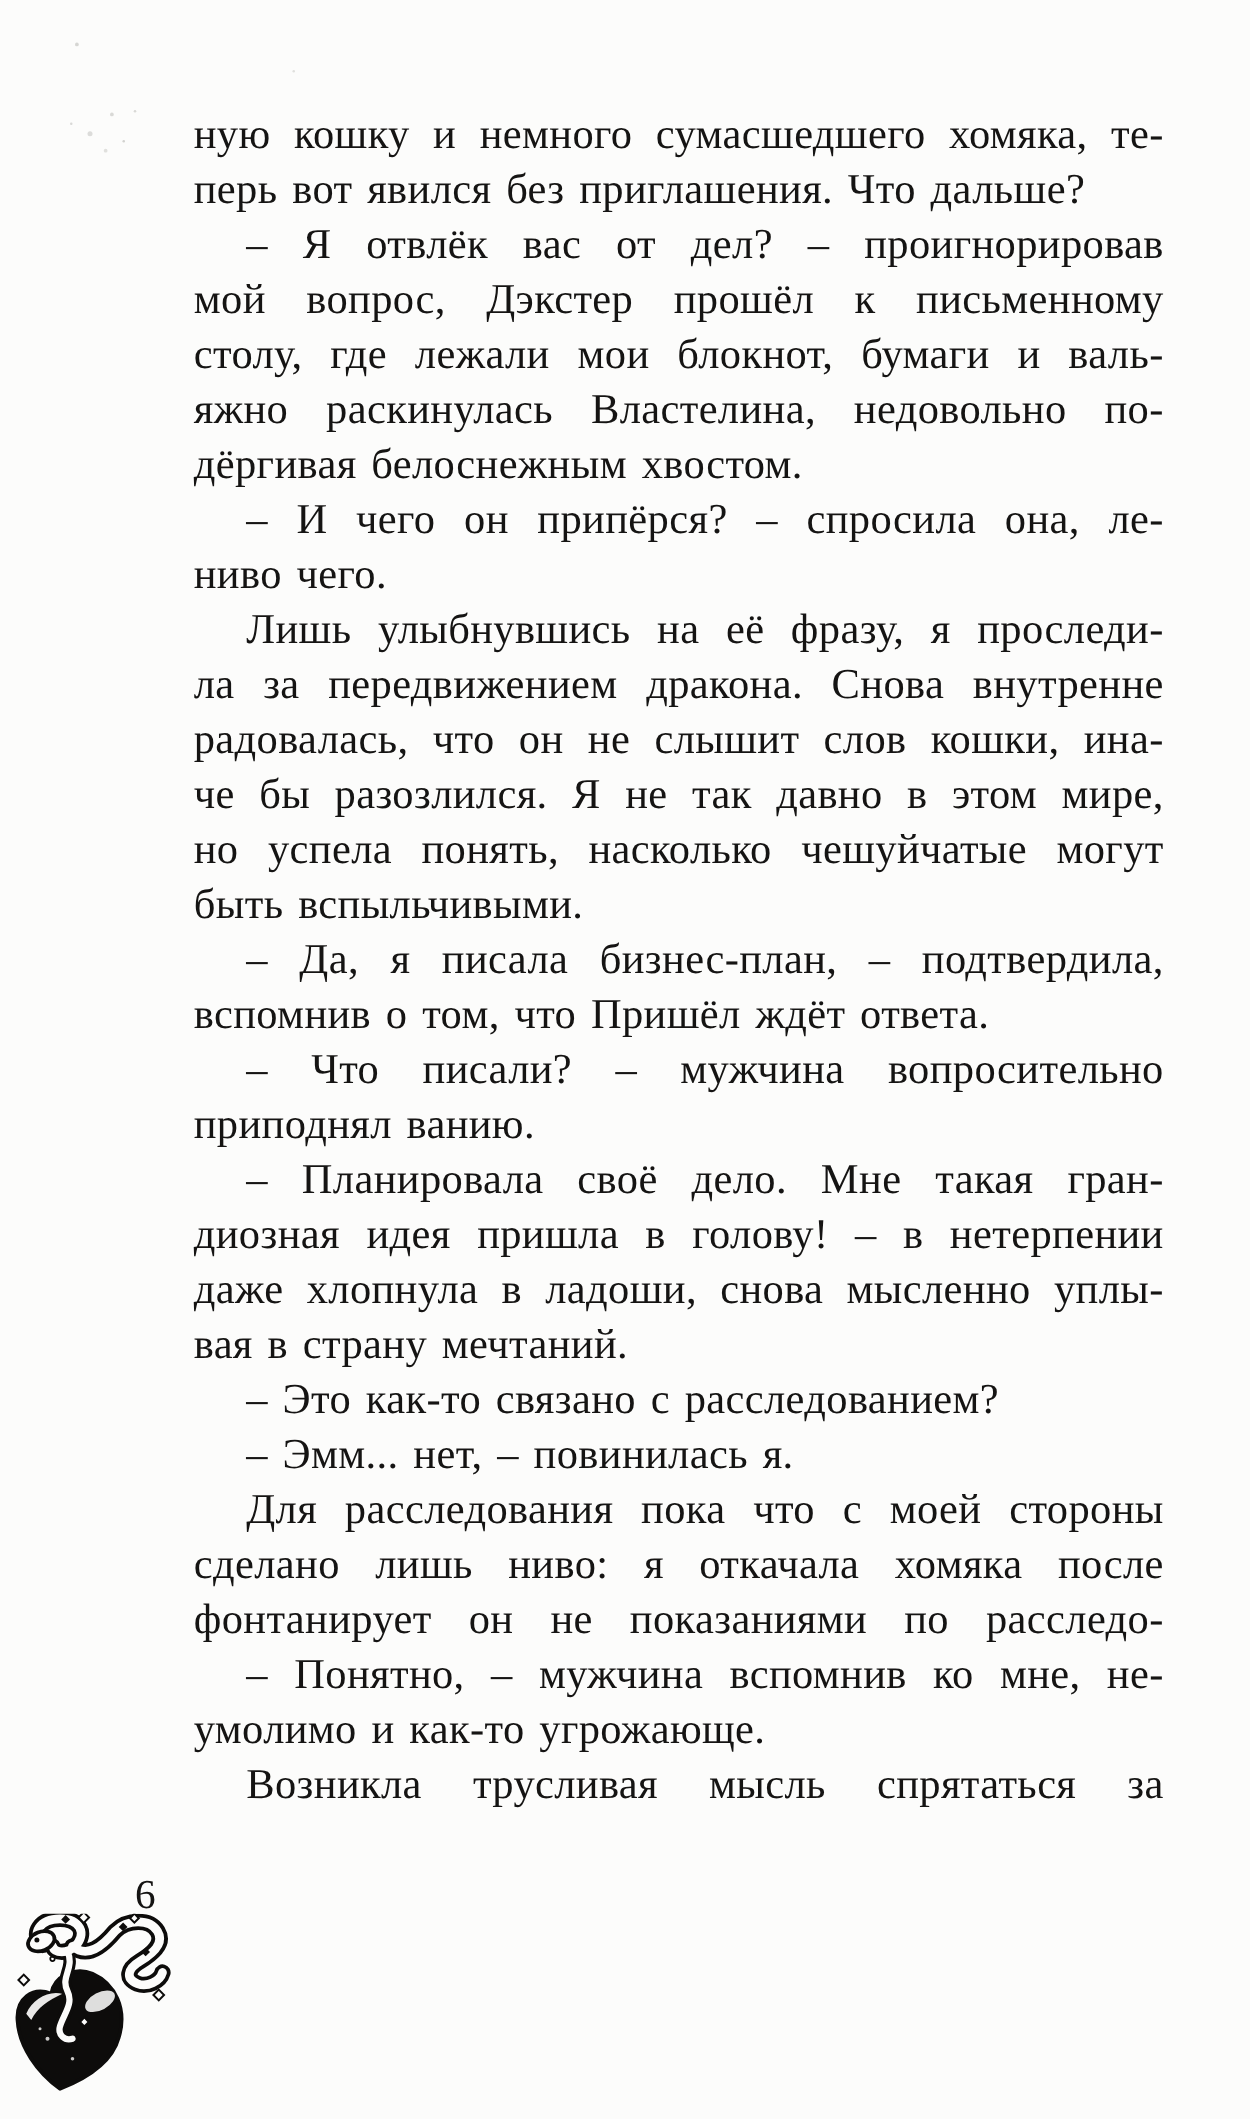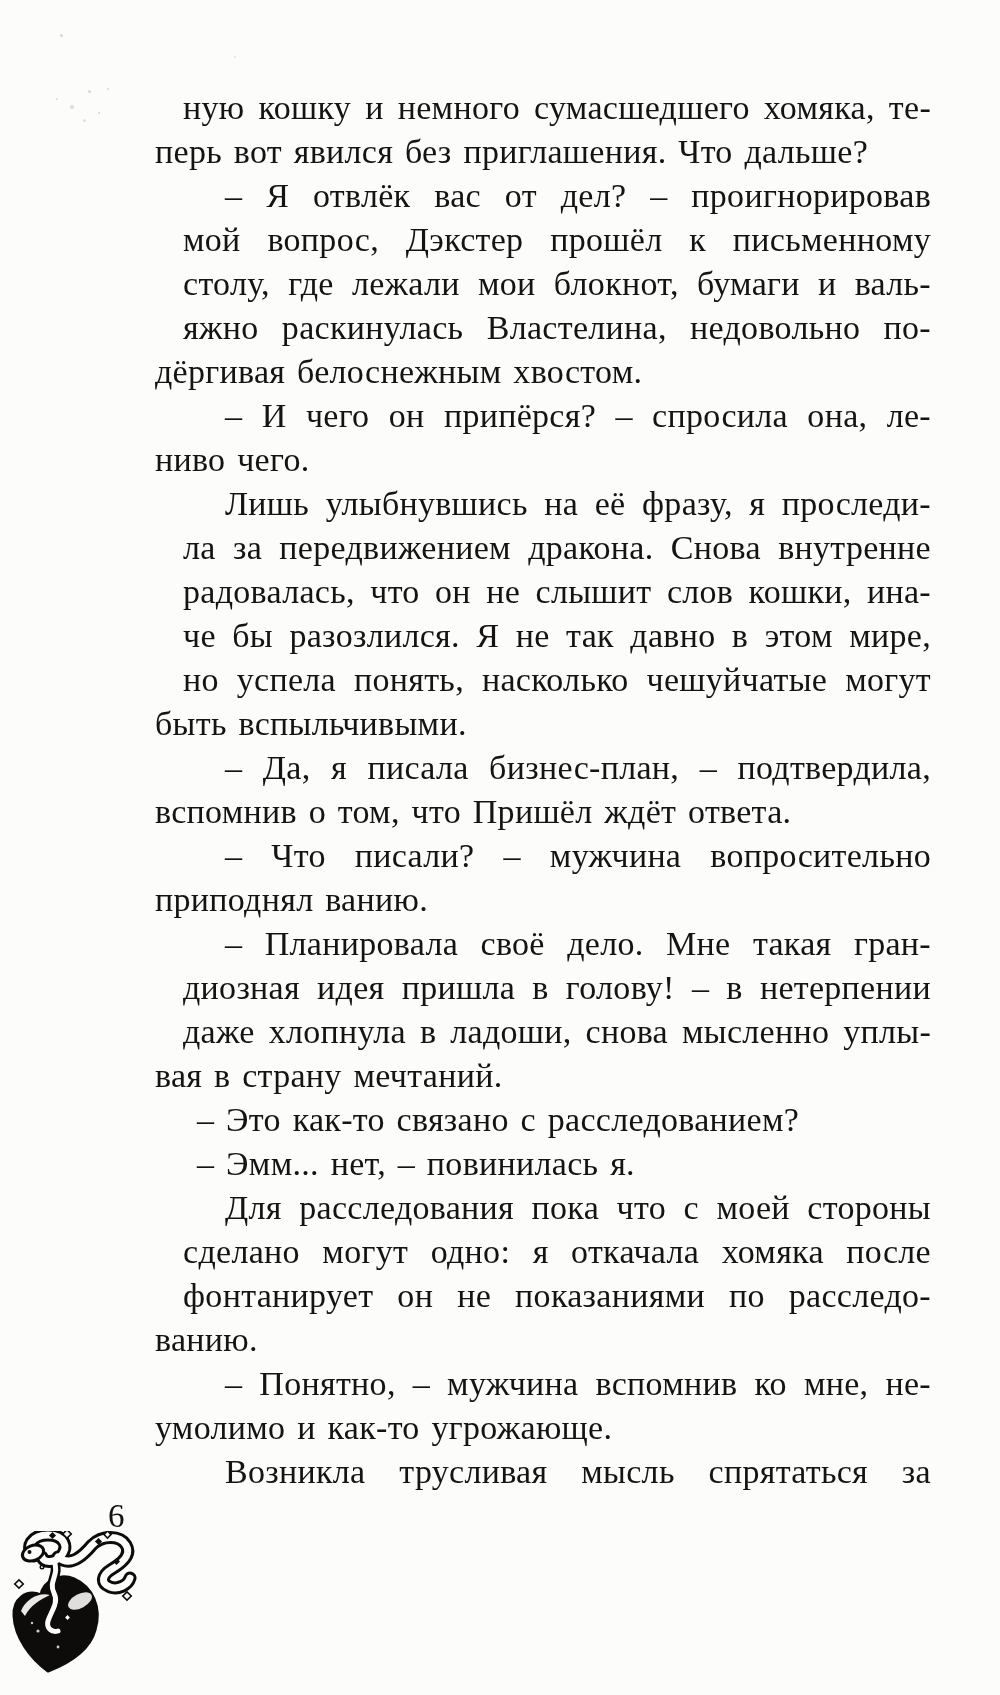--- a/index.html
+++ b/index.html
@@ -14,21 +14,21 @@
 
   .textblock {
     position: absolute;
     left: 155px; top: 86px; width: 776px;
     font-size: 34px; line-height: 44px;
     color: #151413;
     letter-spacing: 0.3px;
     word-spacing: 3px;
   }
   .line { height: 44px; white-space: normal; }
-  .line.just { text-align: justify; text-align-last: justify; margin-left: 28px; }
+  .line.just { text-align: justify; text-align-last: justify; }
   .line.ind  { text-indent: 42px; }
 
   .pagenum {
     position: absolute;
     left: 108px; top: 1494px;
     font-size: 33px; line-height: 44px;
     color: #151413;
   }
 
   .ornament {
@@ -83,23 +83,22 @@
       <div class="line">вспомнив о том, что Пришёл ждёт ответа.</div>
       <div class="line just ind">– Что писали? – мужчина вопросительно</div>
       <div class="line">приподнял ванию.</div>
       <div class="line just ind">– Планировала своё дело. Мне такая гран-</div>
       <div class="line just">диозная идея пришла в голову! – в нетерпении</div>
       <div class="line just">даже хлопнула в ладоши, снова мысленно уплы-</div>
       <div class="line">вая в страну мечтаний.</div>
       <div class="line ind">– Это как-то связано с расследованием?</div>
       <div class="line ind">– Эмм... нет, – повинилась я.</div>
       <div class="line just ind">Для расследования пока что с моей стороны</div>
-      <div class="line just">сделано могут одно: я откачала хомяка после</div>
+      <div class="line just">сделано лишь ниво: я откачала хомяка после</div>
       <div class="line just">фонтанирует он не показаниями по расследо-</div>
-      <div class="line">ванию.</div>
       <div class="line just ind">– Понятно, – мужчина вспомнив ко мне, не-</div>
       <div class="line">умолимо и как-то угрожающе.</div>
       <div class="line just ind">Возникла трусливая мысль спрятаться за</div>
     </div>
 
   <div class="pagenum">6</div>
 
   <svg class="ornament" viewBox="0 0 130 146" aria-hidden="true">
 
     <path d="M 40 140

